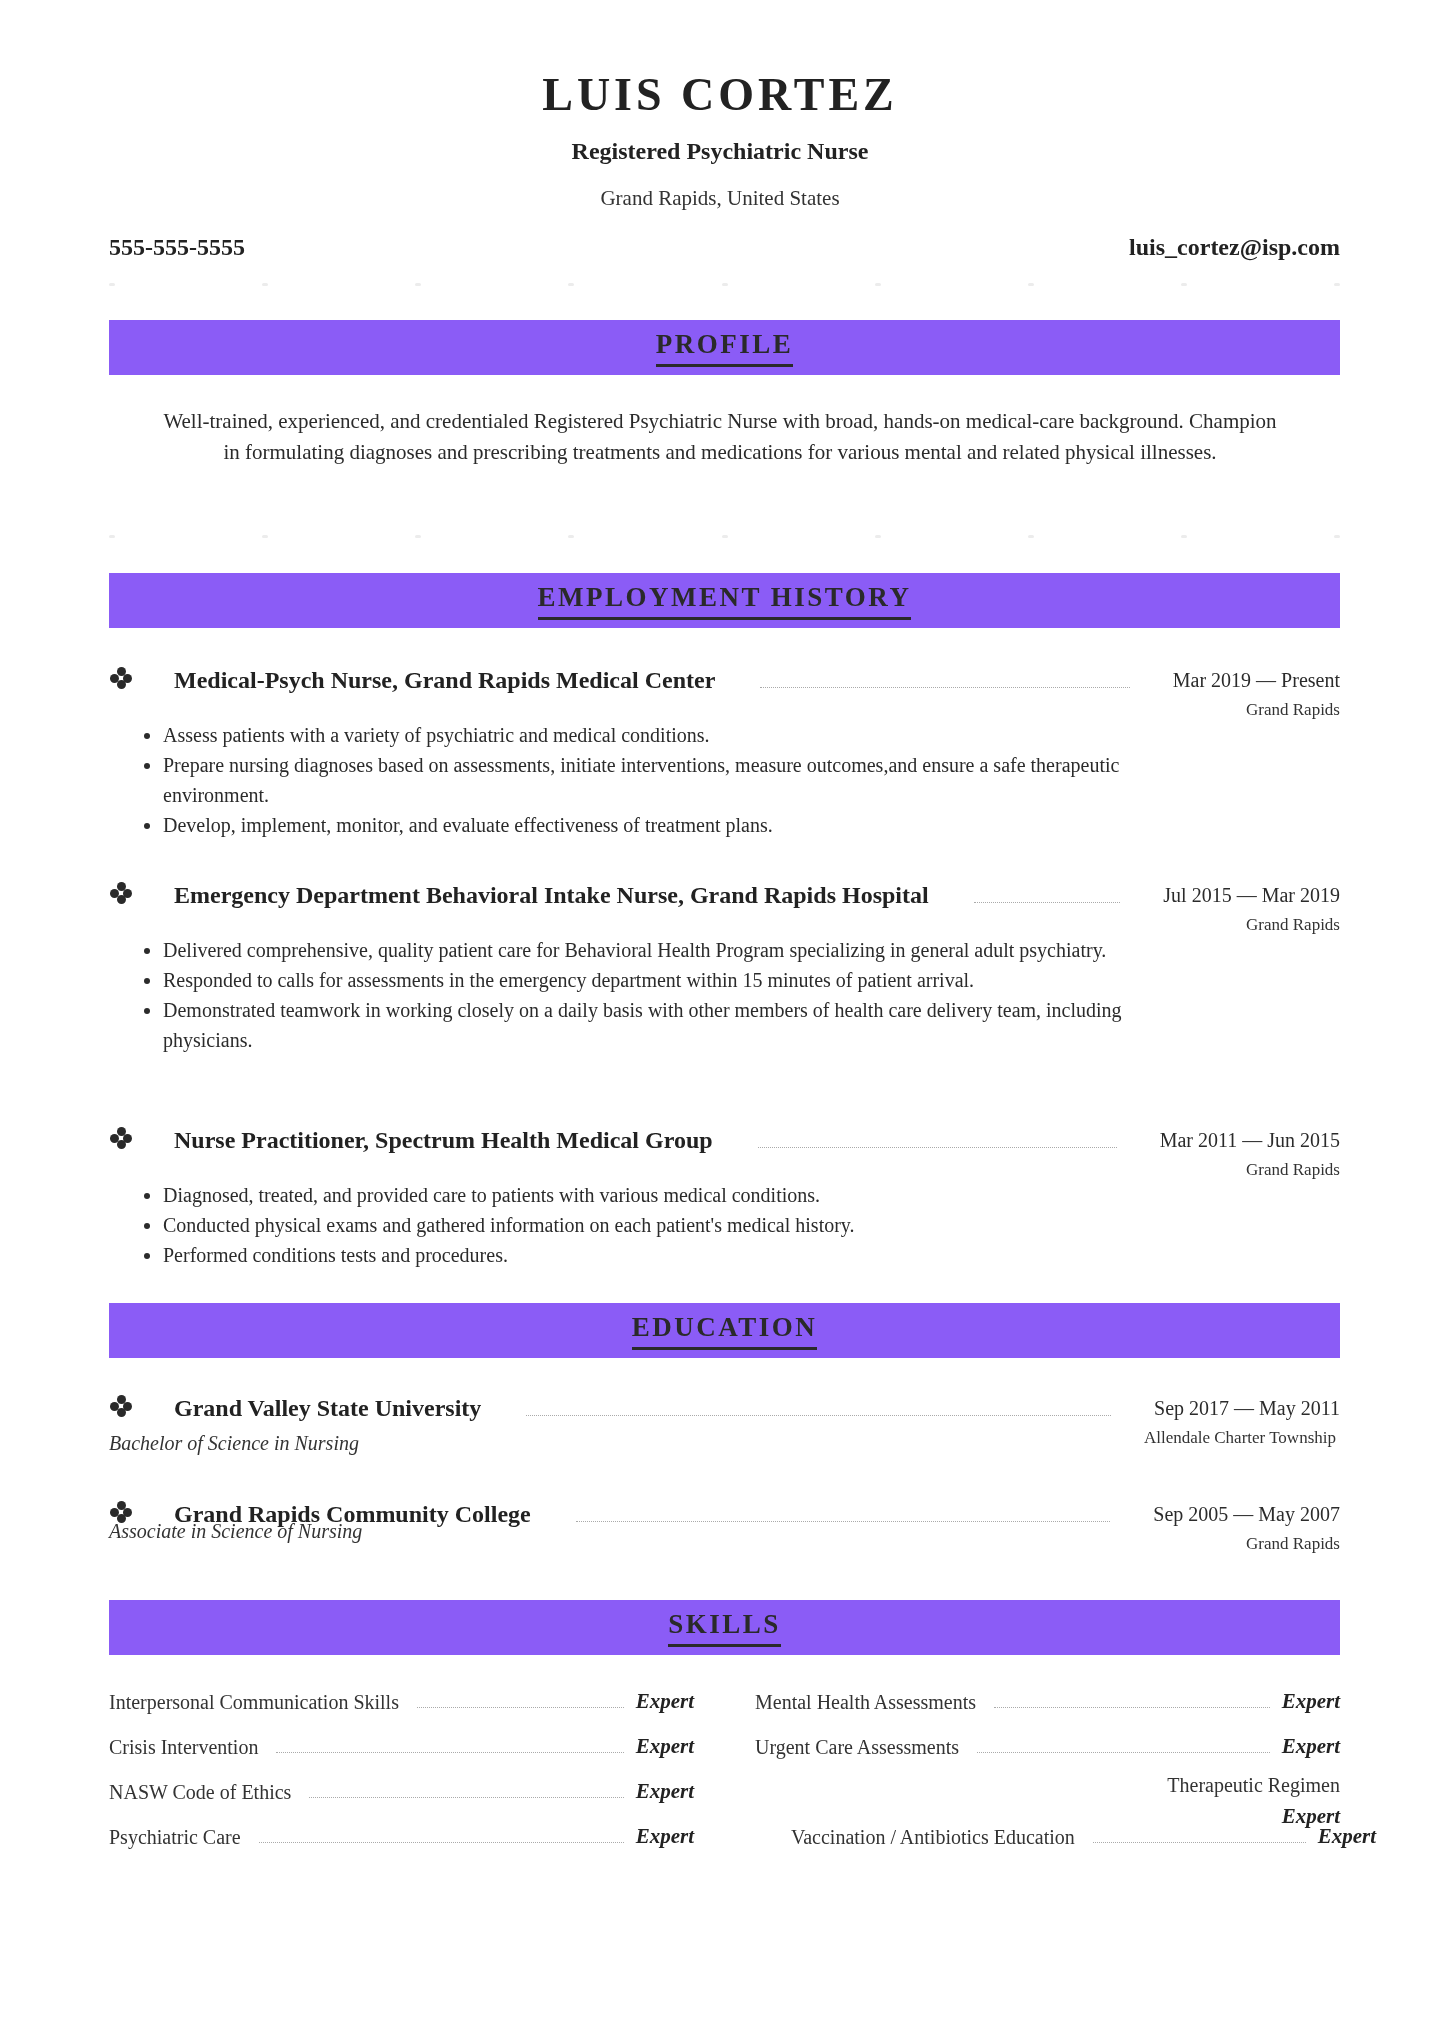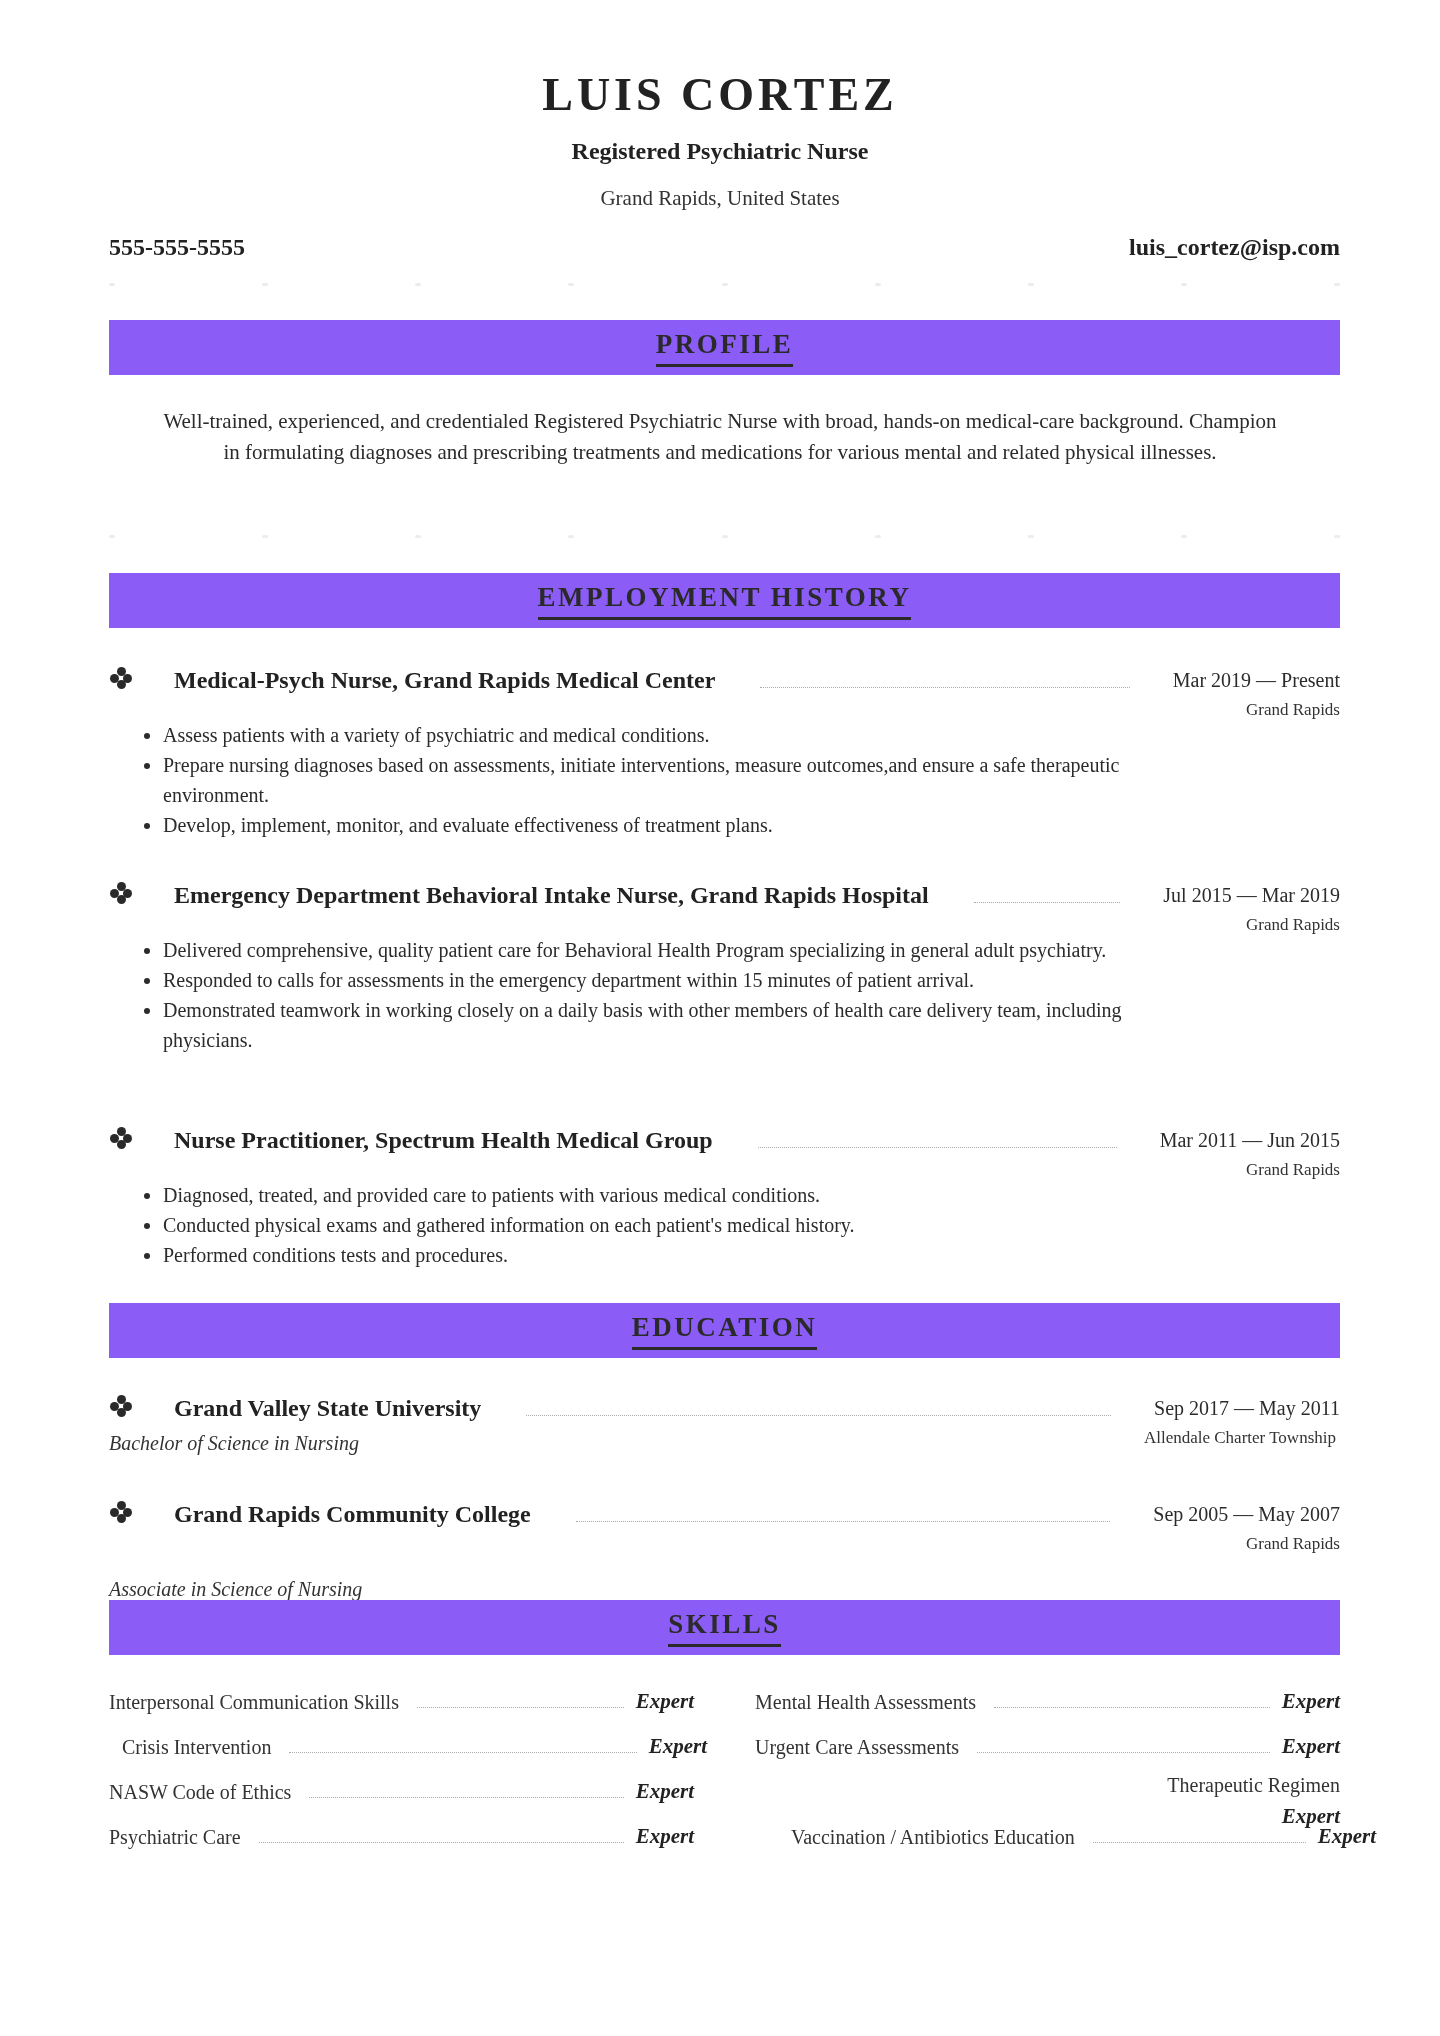--- a/index.html
+++ b/index.html
@@ -169,37 +169,37 @@
       <i></i>
       <i></i>
       <i></i>
       <i></i>
     </span>
   <span class="entry-title">Grand Rapids Community College</span>
   <span class="entry-dots"></span>
   <span class="entry-date">Sep 2005 — May 2007</span>
 </div>
 <div class="entry-loc" style="top:1534px;">Grand Rapids</div>
-<div class="entry-sub" style="top:1578px;">Associate in Science of Nursing</div>
+<div class="entry-sub" style="top:1520px;">Associate in Science of Nursing</div>
 
 <div class="bar" style="top:1600px;">
   <div class="bar-title"><span>SKILLS</span></div>
 </div>
 
 <div class="skill" style="left:109px; top:1684px;">
   <span class="skill-name">Interpersonal Communication Skills</span>
     <span class="skill-dots"></span>
     <span class="skill-level">Expert</span>
 </div>
 <div class="skill" style="left:755px; top:1684px;">
   <span class="skill-name">Mental Health Assessments</span>
     <span class="skill-dots"></span>
     <span class="skill-level">Expert</span>
 </div>
-<div class="skill" style="left:122px; top:1729px;">
+<div class="skill" style="left:109px; top:1729px;">
   <span class="skill-name">Crisis Intervention</span>
     <span class="skill-dots"></span>
     <span class="skill-level">Expert</span>
 </div>
 <div class="skill" style="left:755px; top:1729px;">
   <span class="skill-name">Urgent Care Assessments</span>
     <span class="skill-dots"></span>
     <span class="skill-level">Expert</span>
 </div>
 <div class="skill" style="left:109px; top:1774px;">

